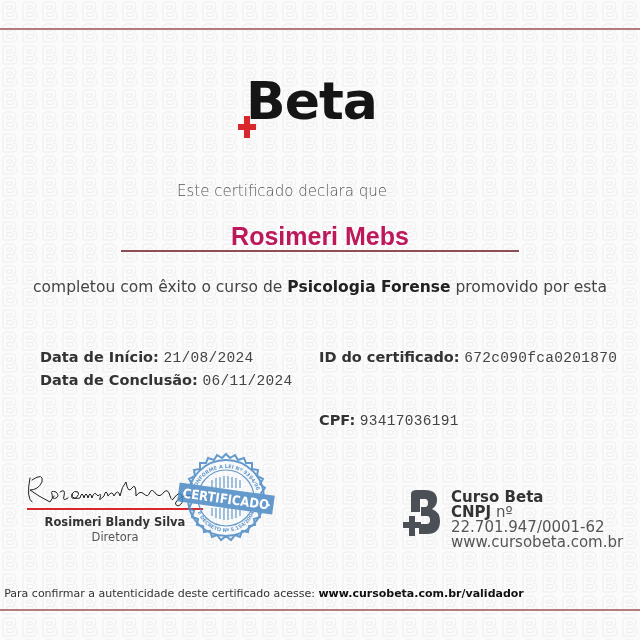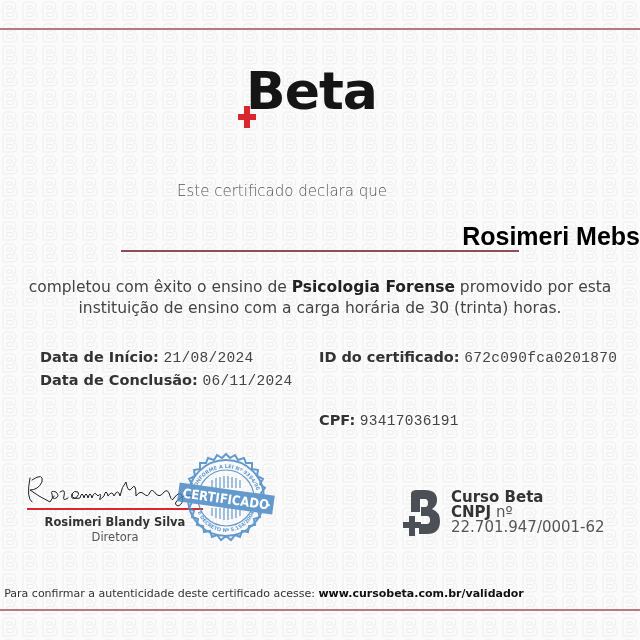--- a/index.html
+++ b/index.html
@@ -17,40 +17,40 @@
     }
     .watermark svg { display: block; }
     .rule-top, .rule-bottom {
       position: absolute; left: 0; width: 640px; height: 2px;
       background: #b57b80;
     }
     .rule-top { top: 28px; }
     .rule-bottom { top: 609px; }
 
     .logo {
-      position: absolute; left: 238px; top: 73px; width: 160px; height: 56px;
+      position: absolute; left: 238px; top: 83px; width: 160px; height: 56px;
     }
     .logo-word {
       position: absolute; left: 8px; top: -8px;
       font-family: "DejaVu Sans", sans-serif;
       font-weight: bold; font-size: 52px; letter-spacing: -1px;
       color: #151515; line-height: 1;
     }
     .logo-cross {
       position: absolute; left: 0; top: 33px; width: 18px; height: 22px;
     }
 
     .intro {
       position: absolute; left: 0; top: 182px; width: 564px; text-align: center;
       font-size: 15px; color: #555; font-weight: 300;
     }
     .name {
-      position: absolute; left: 0; top: 222px; width: 640px; text-align: right;
+      position: absolute; left: 0; top: 222px; width: 640px; text-align: center;
       font-family: "Liberation Sans", sans-serif;
-      font-weight: bold; font-size: 25px; color: #000000;
+      font-weight: bold; font-size: 25px; color: #be185d;
     }
     .name-line {
       position: absolute; left: 121px; top: 250px; width: 398px; height: 2px;
       background: #8b4f55;
     }
     .body-text {
       position: absolute; left: 0; top: 277px; width: 640px; text-align: center;
       font-size: 15.5px; line-height: 21px; color: #444;
     }
     .body-text b { color: #222; }
@@ -124,22 +124,21 @@
     <path d="M6 0 H12 V8 H18 V14 H12 V22 H6 V14 H0 V8 H6 Z" fill="#d9272e"></path>
   </svg>
   <span class="logo-word">Beta</span>
 </div>
 
 <div class="intro">Este certificado declara que</div>
 <div class="name">Rosimeri Mebs</div>
 <div class="name-line"></div>
 
 <div class="body-text">
-  <span>completou com êxito o ensino de </span><b>Psicologia Forense</b><span> promovido por esta</span><br>
-  <span>instituição de ensino com a carga horária de 30 (trinta) horas.</span>
+  <span>completou com êxito o curso de </span><b>Psicologia Forense</b><span> promovido por esta</span><br>
 </div>
 
 <div class="field f-start">
   <span class="lbl">Data de Início:</span>
   <span class="val">21/08/2024</span>
 </div>
 <div class="field f-end">
   <span class="lbl">Data de Conclusão:</span>
   <span class="val">06/11/2024</span>
 </div>
@@ -201,19 +200,20 @@
   </g>
 </svg>
 
 <svg class="company-logo" viewBox="0 0 38 46">
   <path d="M8 4 Q8 0 14 0 H22 Q34 0 34 10 Q34 16 29 19 Q37 22 37 31 Q37 44 24 44 H16 V34 H24 Q27 34 27 30 Q27 26 24 26 H18 V17 H22 Q25 17 25 13 Q25 9 22 9 H17 V22 H8 Z" fill="#4b5057"></path>
   <path d="M6 26 H12 V32 H18 V38 H12 V46 H6 V38 H0 V32 H6 Z" fill="#4b5057"></path>
 </svg>
 <div class="company-info">
   <div class="cname">Curso Beta</div>
   <div><span class="cnpj-label">CNPJ</span><span> nº 22.701.947/0001-62</span></div>
+  <div>www.cursobeta.com.br</div>
 </div>
 
 <div class="footer">
   <span>Para confirmar a autenticidade deste certificado acesse: </span><b>www.cursobeta.com.br/validador</b>
 </div>
 
 <div class="rule-bottom"></div>
 
 </body></html>

